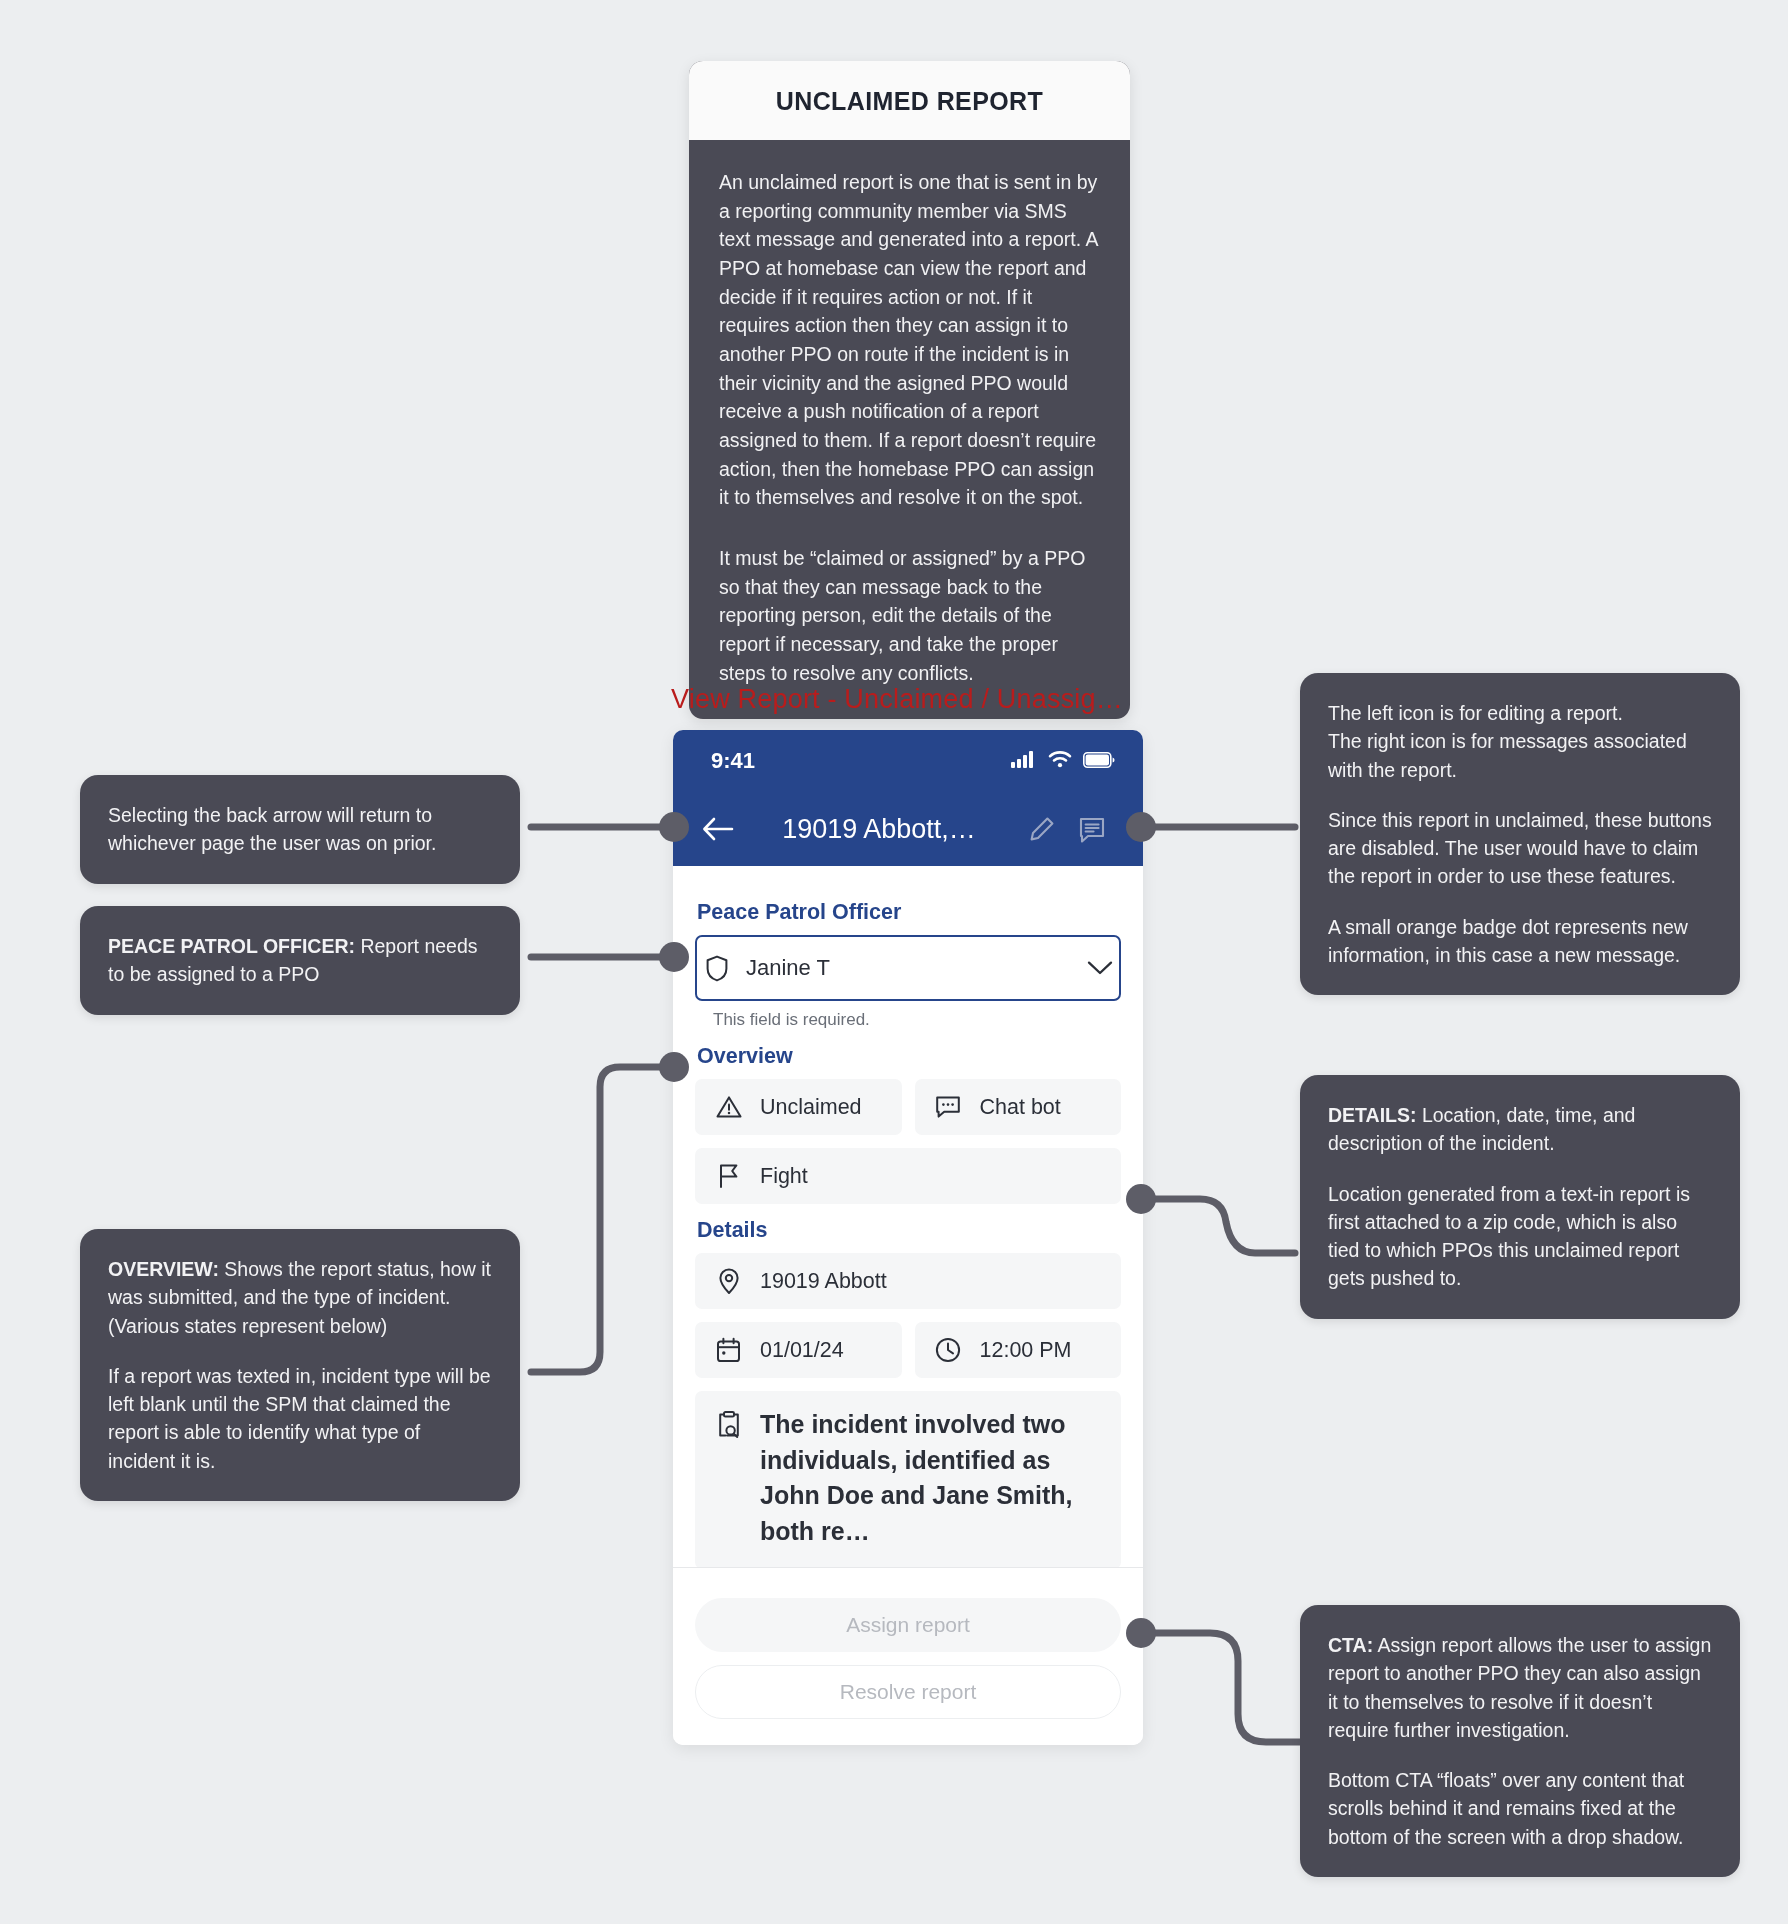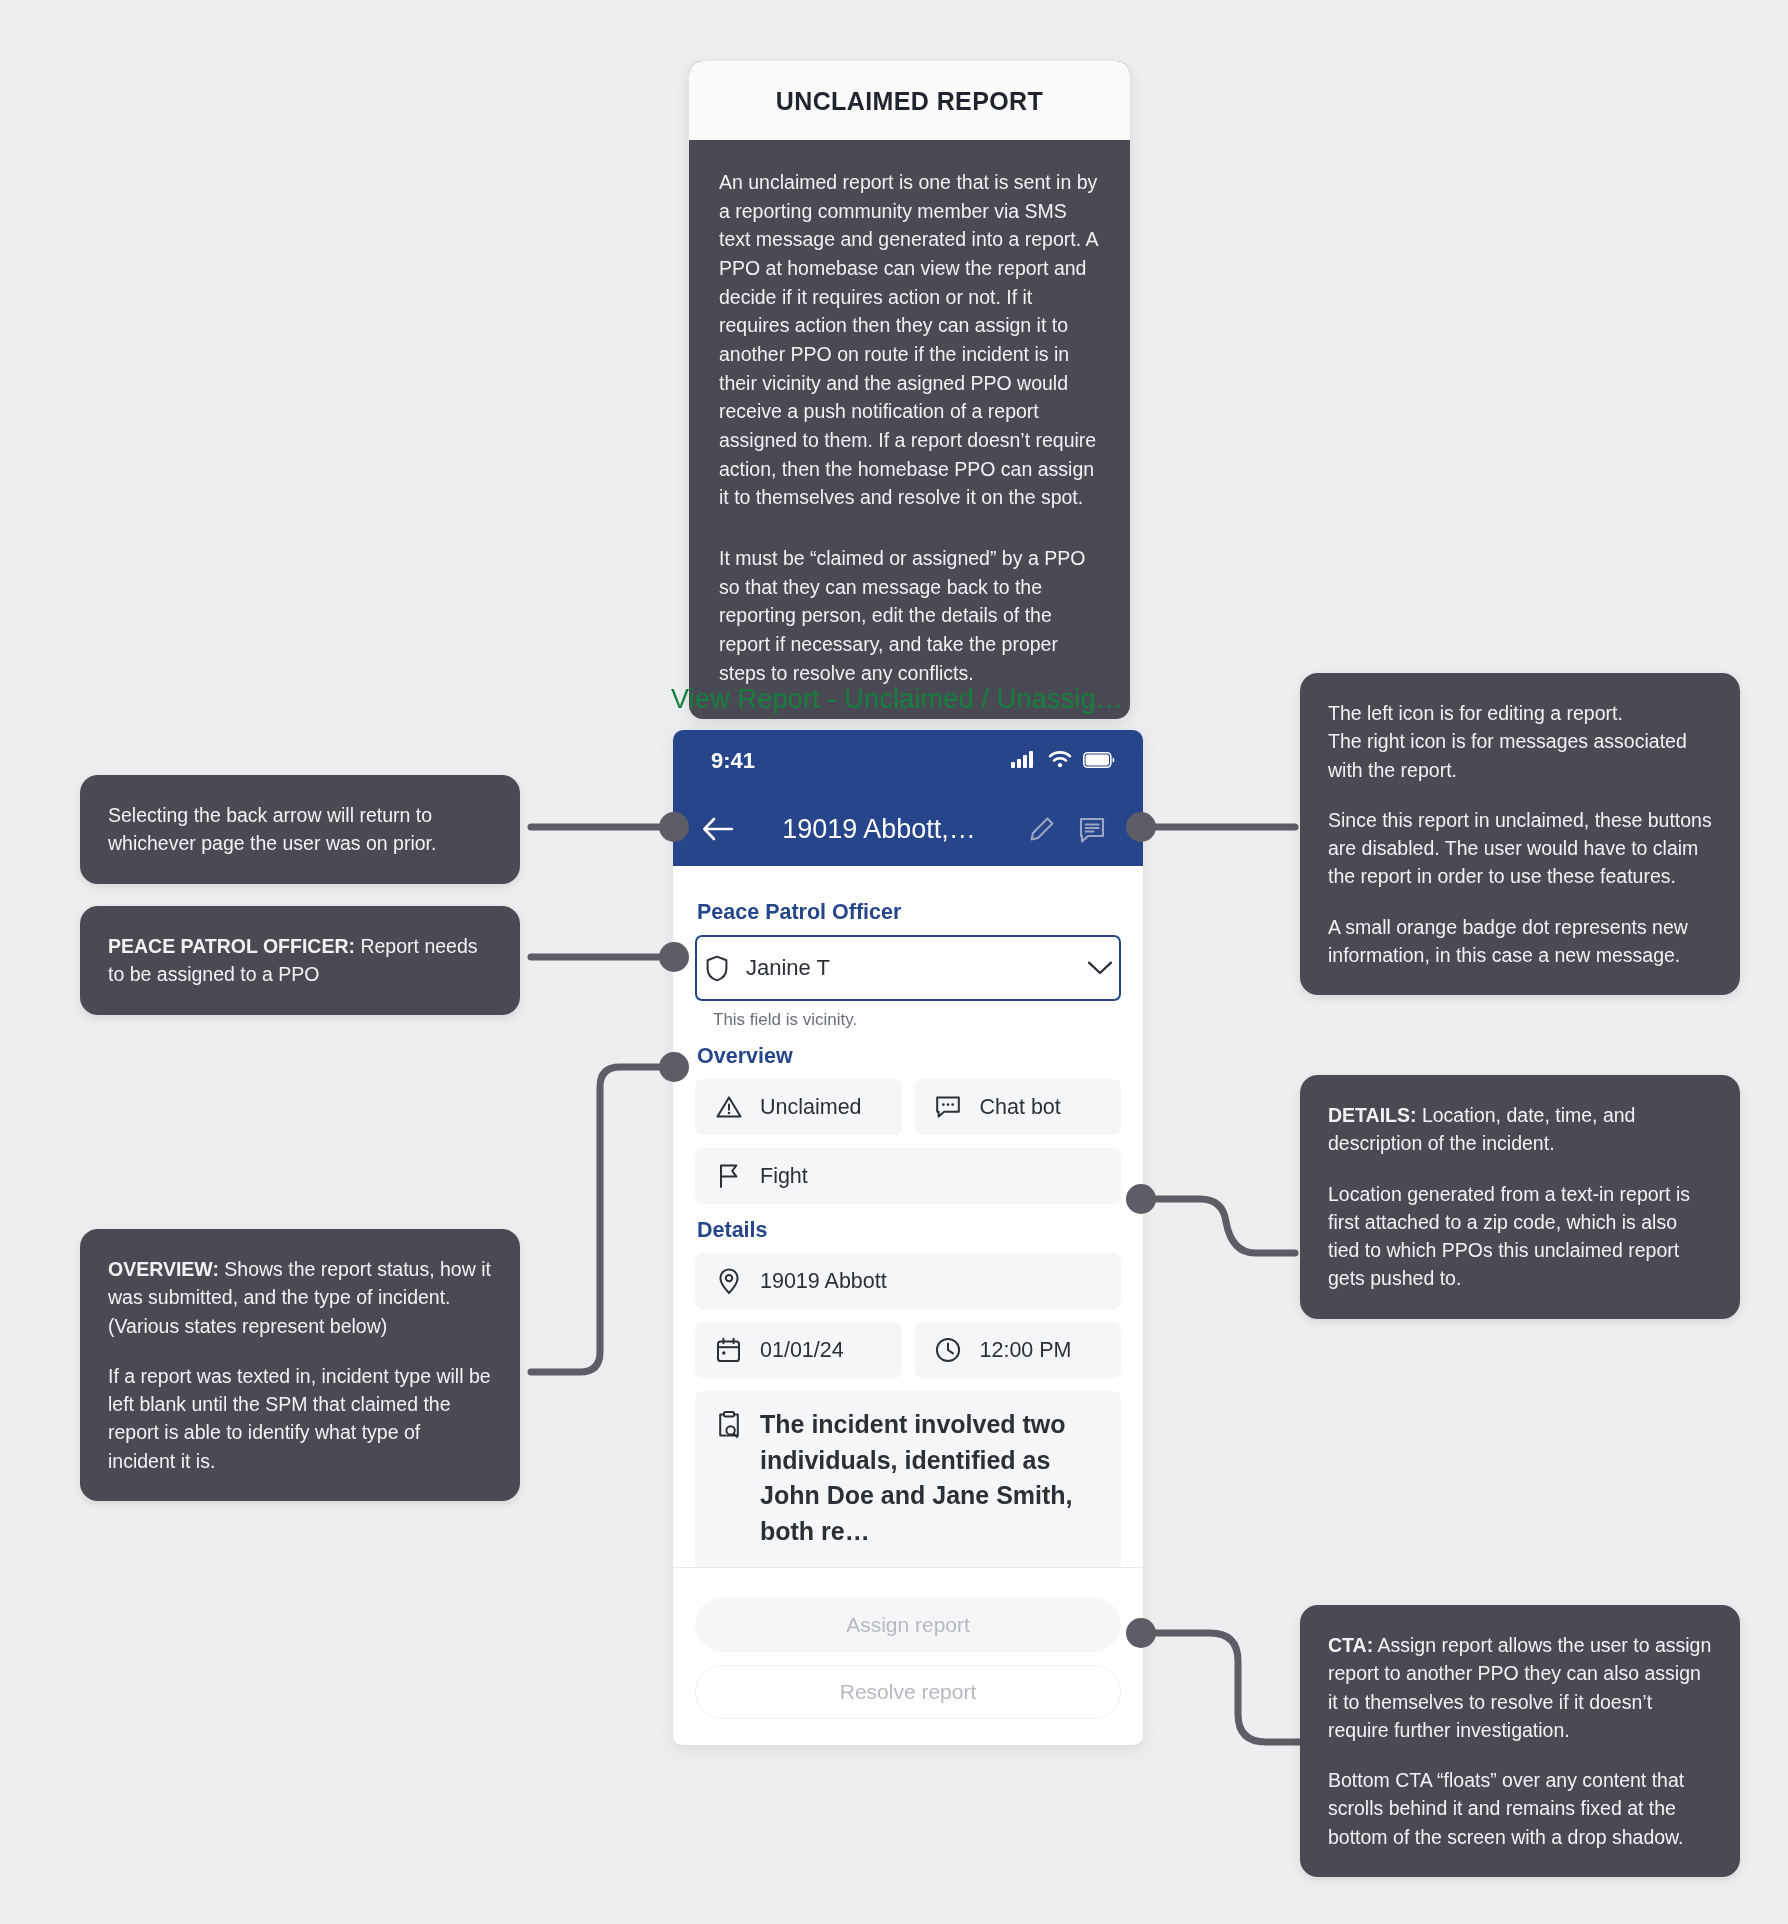--- a/index.html
+++ b/index.html
@@ -53,21 +53,21 @@
     font-size: 19.5px;
     line-height: 1.47;
   }
   #explainer .body p + p { margin-top: 32px; }
 
   
   #caption {
     position: absolute;
     left: 671px; top: 684px;
     width: 520px;
-    color: #15803d;
+    color: #b91c1c;
     font-size: 27px;
     letter-spacing: .2px;
     white-space: nowrap;
   }
 
   
   #phone {
     position: absolute;
     left: 673px; top: 730px;
     width: 470px; height: 1015px;
@@ -228,21 +228,21 @@
             <path d="M12 1.6l9.4 3.6v8.6c0 6.4-4.4 10-9.4 11.6C7 23.8 2.6 20.2 2.6 13.8V5.2z" stroke="#2b2f38" stroke-width="2" fill="none" stroke-linejoin="round"></path>
           </svg>
         </span>
         <span class="val">Janine T</span>
         <span class="ico">
           <svg width="26" height="16" viewBox="0 0 26 16">
             <path d="M2 2.6L13 13 24 2.6" stroke="#2b2f38" stroke-width="2.3" fill="none" stroke-linecap="round" stroke-linejoin="round"></path>
           </svg>
         </span>
       </div>
-      <div class="helper">This field is vicinity.</div>
+      <div class="helper">This field is required.</div>
 
       <div class="sect">Overview</div>
       <div class="rowgrid">
         <div class="chip">
           <span class="ico">
             <svg width="26" height="24" viewBox="0 0 26 24">
               <path d="M13 2.4L24.5 21.6H1.5z" stroke="#2b2f38" stroke-width="2" fill="none" stroke-linejoin="round"></path>
               <path d="M13 9.6v5.2" stroke="#2b2f38" stroke-width="2" stroke-linecap="round"></path>
               <circle cx="13" cy="18.1" r="1.25" fill="#2b2f38"></circle>
             </svg>

